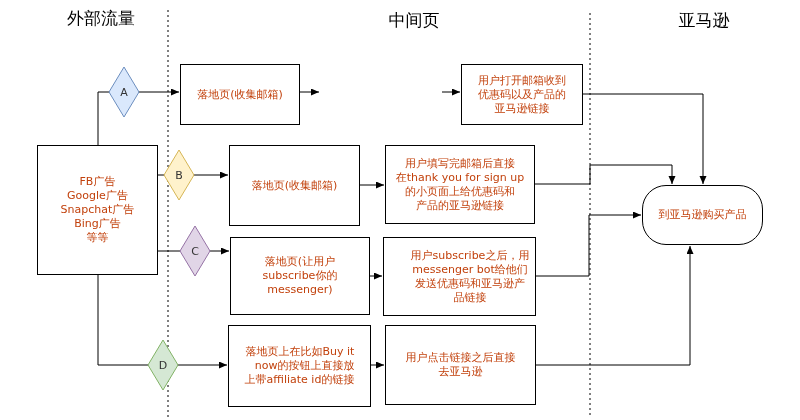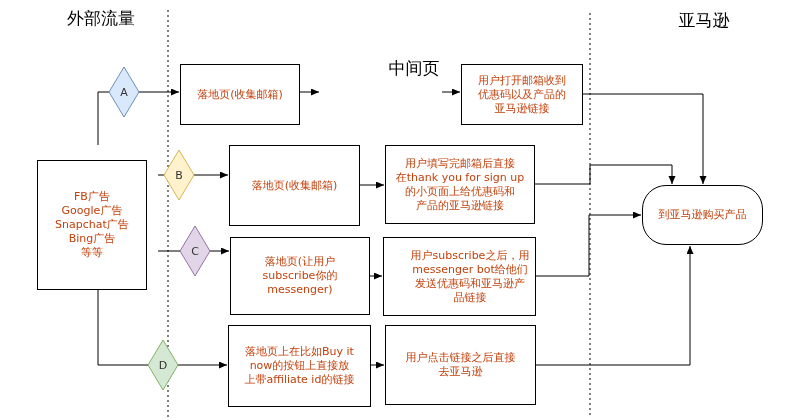--- a/index.html
+++ b/index.html
@@ -85,24 +85,24 @@
     <text x="179" y="179" class="diamond-label">B</text>
 
     <polygon points="195,226 210,251 195,276 180,251" stroke-width="1" fill="#e1d5e7" stroke="#9673a6"></polygon>
     <text x="195" y="255" class="diamond-label">C</text>
 
     <polygon points="163,340 178,365 163,390 148,365" stroke-width="1" fill="#d5e8d4" stroke="#82b366"></polygon>
     <text x="163" y="369" class="diamond-label">D</text>
   </svg>
 
   <div class="lane-header" style="left:36px; top:7px;">外部流量</div>
-  <div class="lane-header" style="left:349px; top:9px;margin-top:48px;">中间页</div>
+  <div class="lane-header" style="left:349px; top:9px;">中间页</div>
   <div class="lane-header" style="left:639px; top:9px;">亚马逊</div>
 
-  <div class="node" style="left:37px; top:160px; width:110px; height:130px;">FB广告
+  <div class="node" style="left:37px; top:145px; width:121px; height:130px;">FB广告
 Google广告
 Snapchat广告
 Bing广告
 等等</div>
 
   <div class="node" style="left:180px; top:64px; width:120px; height:61px;">落地页(收集邮箱)</div>
   <div class="node" style="left:461px; top:64px; width:122px; height:61px;">用户打开邮箱收到
 优惠码以及产品的
 亚马逊链接</div>
 
@@ -113,21 +113,21 @@
 产品的亚马逊链接</div>
 
   <div class="node" style="left:230px; top:237px; width:140px; height:78px;">落地页(让用户
 subscribe你的
 messenger)</div>
   <div class="node" style="left:383px; top:237px; width:153px; height:79px;padding-left:24px;">用户subscribe之后，用
 messenger bot给他们
 发送优惠码和亚马逊产
 品链接</div>
 
-  <div class="node" style="left:228px; top:325px; width:143px; height:82px;">落地页上在比如Buy it
+  <div class="node" style="left:228px; top:325px; width:143px; height:82px;text-align:right;">落地页上在比如Buy it
 now的按钮上直接放
 上带affiliate id的链接</div>
   <div class="node" style="left:385px; top:325px; width:151px; height:80px;">用户点击链接之后直接
 去亚马逊</div>
 
   <div class="node" style="left:642px; top:185px; width:121px; height:60px;border-radius:24px;">到亚马逊购买产品</div>
 
 </div>
 
 </body></html>

